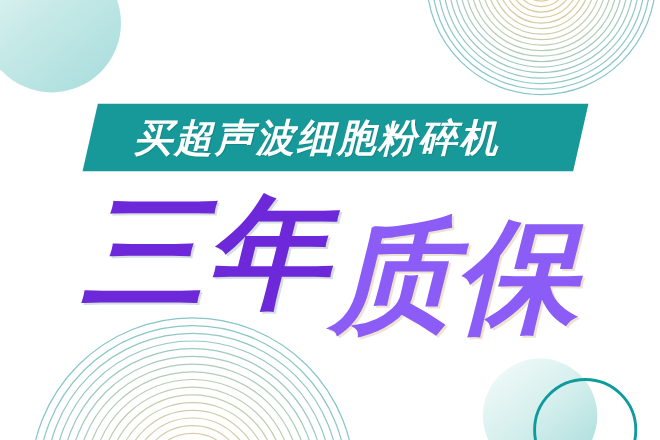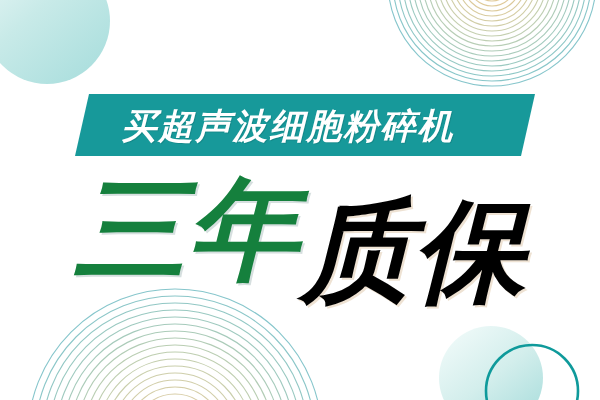--- a/index.html
+++ b/index.html
@@ -73,25 +73,25 @@
   }
   .headline span {
     font-size: 112px;
     font-weight: bold;
     letter-spacing: 1px;
     font-style: italic;
     display: inline-block;
     line-height: 1;
   }
   .hl-teal {
-    color: #15803d;
+    color: #6d28d9;
     text-shadow: 2px 2px 0 rgba(120,150,150,0.30);
   }
   .hl-orange {
-    color: #000000;
+    color: #8b5cf6;
     text-shadow: 2px 2px 0 rgba(200,160,110,0.30);
     margin-top: 43px;
   }
 </style>
 </head>
 <body>
 
 <div id="poster">
 
   <svg class="deco-layer" viewBox="0 0 600 400" width="600" height="400" xmlns="http://www.w3.org/2000/svg">

